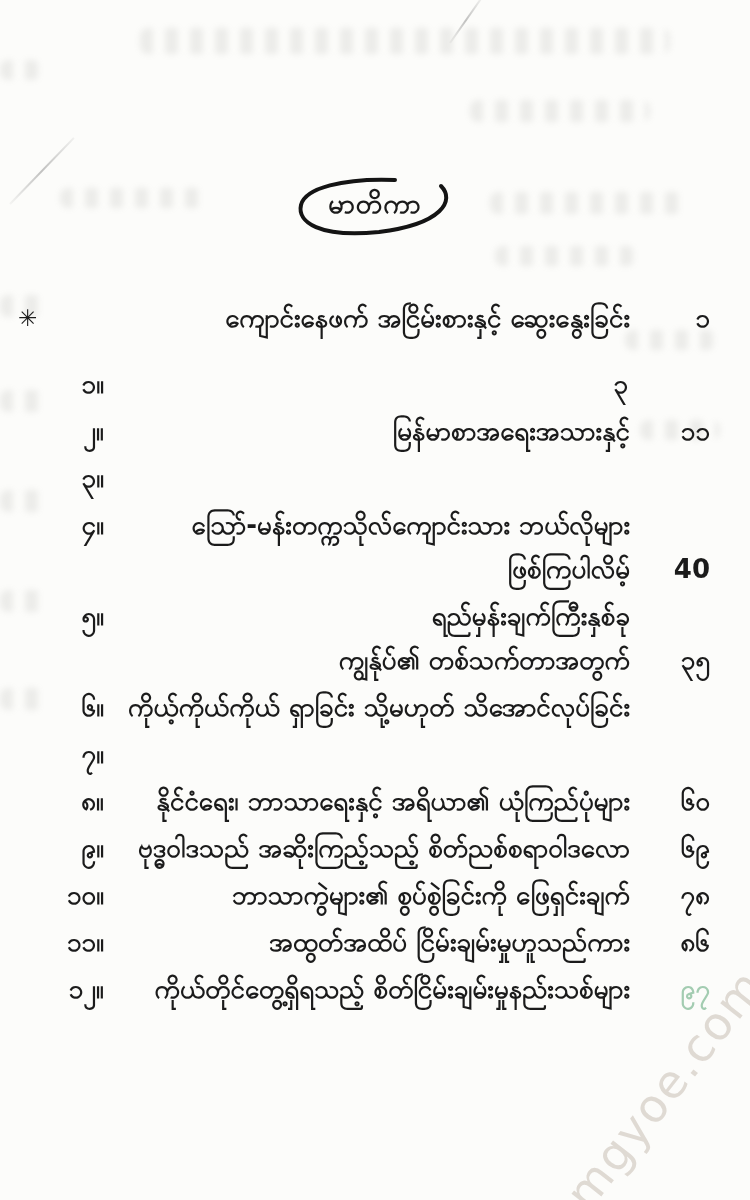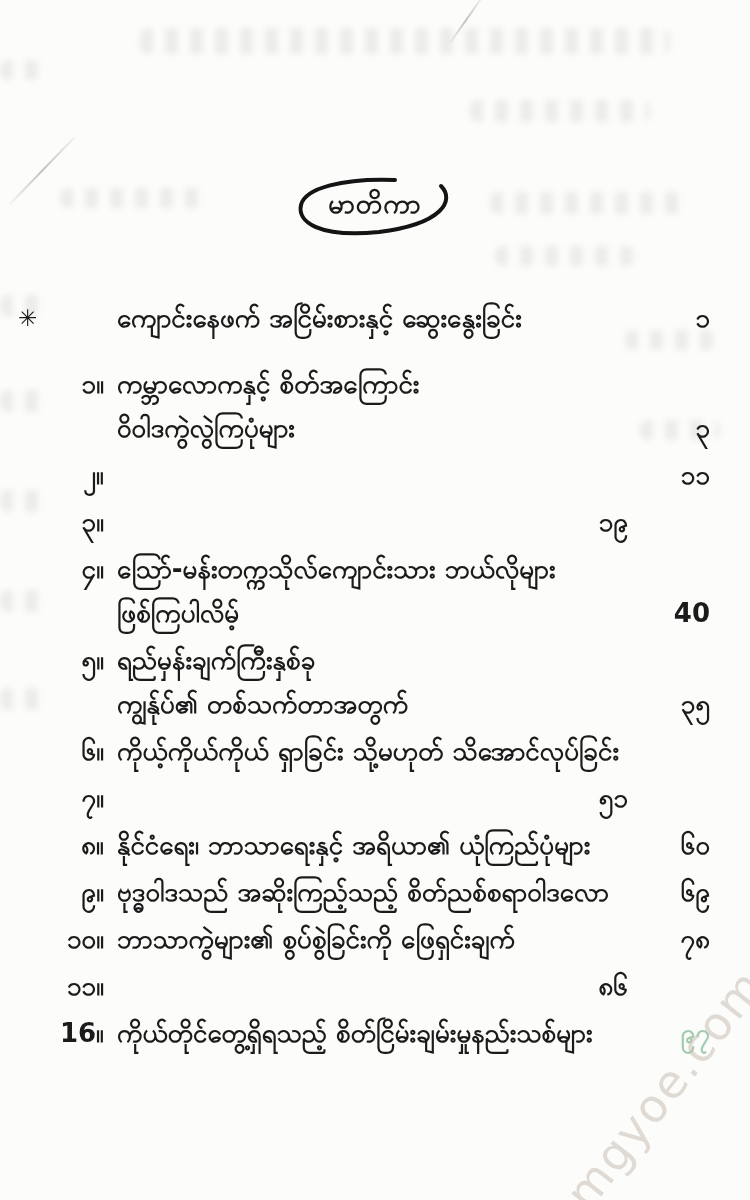--- a/index.html
+++ b/index.html
@@ -58,21 +58,21 @@
   .entry {
     display:grid;
     grid-template-columns:104px 1fr 82px;
     margin-bottom:3px;
     font-size:26px;
     font-weight:bold;
     line-height:44px;
   }
   .entry .marker { text-align:right; white-space:nowrap; }
   .entry .lines  { padding-left:13px; }
-  .entry .line   { white-space:nowrap; }
+  .entry .line   { white-space:nowrap;text-align:right; }
   .entry .pagenum {
     align-self:end;
     text-align:right;
     padding-right:2px;
   }
   .entry.star-entry { margin-bottom:22px; }
   .entry.star-entry .marker {
     text-align:left; padding-left:18px; font-size:23px;
   }
   .pagenum.faded { opacity:0.38; color:#15803d; }
@@ -130,37 +130,33 @@
   <div class="entry star-entry">
     <div class="marker">✳</div>
     <div class="lines">
           <div class="line">ကျောင်းနေဖက် အငြိမ်းစားနှင့် ဆွေးနွေးခြင်း</div>
         </div>
     <div class="pagenum">၁</div>
   </div>
 
   <div class="entry">
     <div class="marker">၁။</div>
-    <div class="lines">
-          <div class="line">ကမ္ဘာလောကနှင့် စိတ်အကြောင်း</div>
-          <div class="line">ဝိဝါဒကွဲလွဲကြပုံများ</div>
-        </div>
     <div class="pagenum">၃</div>
   </div>
 
   <div class="entry">
     <div class="marker">၂။</div>
     <div class="lines">
+          <div class="line">မြန်မာစာအရေးအသားနှင့်</div>
         </div>
     <div class="pagenum">၁၁</div>
   </div>
 
   <div class="entry">
     <div class="marker">၃။</div>
-    <div class="pagenum">၁၉</div>
   </div>
 
   <div class="entry">
     <div class="marker">၄။</div>
     <div class="lines">
           <div class="line">ဩော်-မန်းတက္ကသိုလ်ကျောင်းသား ဘယ်လိုများ</div>
           <div class="line">ဖြစ်ကြပါလိမ့်</div>
         </div>
     <div class="pagenum">40</div>
   </div>
@@ -176,21 +172,20 @@
 
   <div class="entry">
     <div class="marker">၆။</div>
     <div class="lines">
           <div class="line">ကိုယ့်ကိုယ်ကိုယ် ရှာခြင်း သို့မဟုတ် သိအောင်လုပ်ခြင်း</div>
         </div>
   </div>
 
   <div class="entry">
     <div class="marker">၇။</div>
-    <div class="pagenum">၅၁</div>
   </div>
 
   <div class="entry">
     <div class="marker">၈။</div>
     <div class="lines">
           <div class="line">နိုင်ငံရေး၊ ဘာသာရေးနှင့် အရိယာ၏ ယုံကြည်ပုံများ</div>
         </div>
     <div class="pagenum">၆၀</div>
   </div>
 
@@ -205,25 +200,28 @@
   <div class="entry">
     <div class="marker">၁၀။</div>
     <div class="lines">
           <div class="line">ဘာသာကွဲများ၏ စွပ်စွဲခြင်းကို ဖြေရှင်းချက်</div>
         </div>
     <div class="pagenum">၇၈</div>
   </div>
 
   <div class="entry">
     <div class="marker">၁၁။</div>
+    <div class="lines">
+          <div class="line">အထွတ်အထိပ် ငြိမ်းချမ်းမှုဟူသည်ကား</div>
+        </div>
     <div class="pagenum">၈၆</div>
   </div>
 
   <div class="entry">
-    <div class="marker">16။</div>
+    <div class="marker">၁၂။</div>
     <div class="lines">
           <div class="line">ကိုယ်တိုင်တွေ့ရှိရသည့် စိတ်ငြိမ်းချမ်းမှုနည်းသစ်များ</div>
         </div>
     <div class="pagenum faded">၉၇</div>
   </div>
 </div>
 
   <div class="watermark">mgyoe.com</div>
 </div>
 

